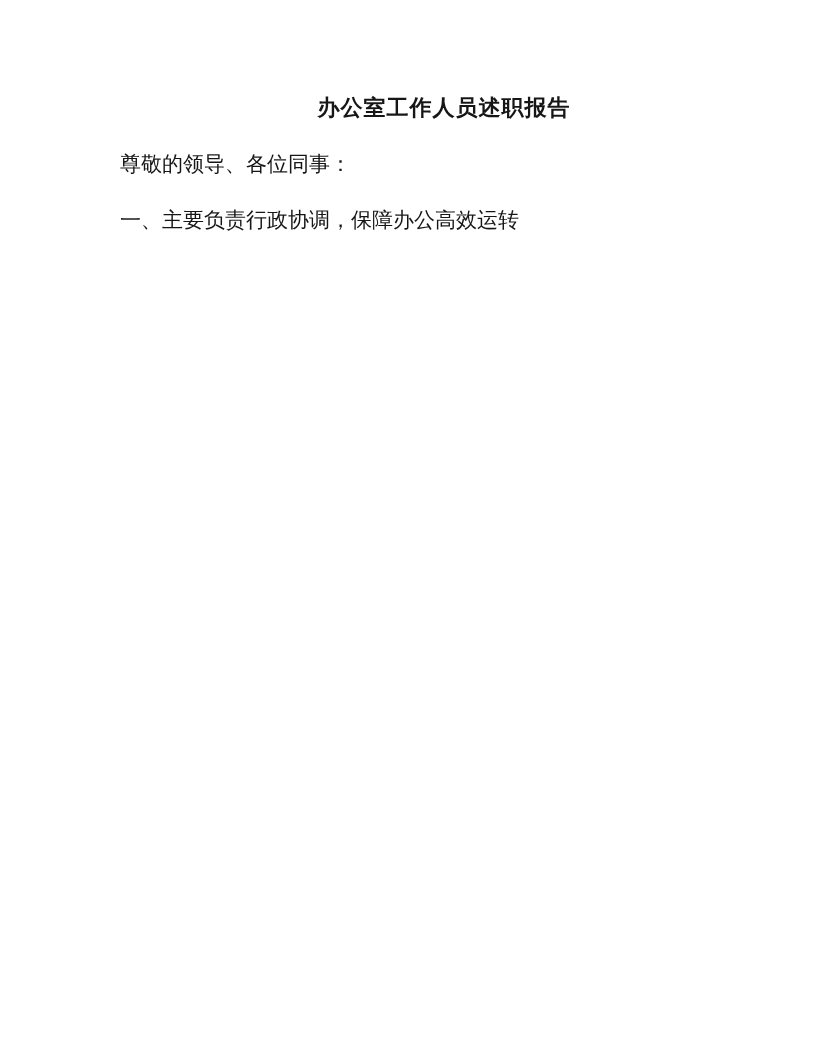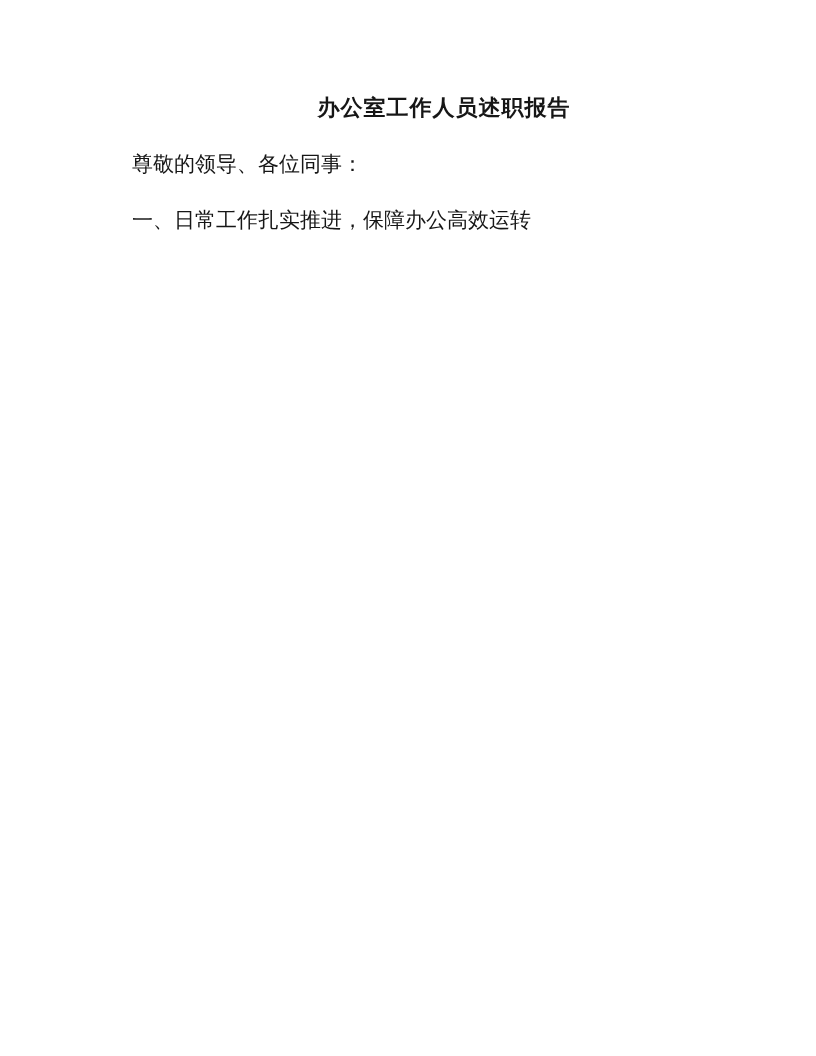--- a/index.html
+++ b/index.html
@@ -21,37 +21,37 @@
   }
   .doc-title {
     margin: 0 0 14px 0;
     font-size: 22px;
     font-weight: bold;
     line-height: 42px;
     text-align: center;
     letter-spacing: 1px;
   }
   .doc-para {
-    margin: 14px 12px;
+    margin: 14px 0;
     font-size: 21px;
     line-height: 42px;
     text-align: justify;
     text-justify: inter-ideograph;
     word-break: break-all;
   }
   .doc-para.salutation,
   .doc-para.heading {
     text-align: left;
   }
 </style>
 </head>
 <body>
 
 <div class="page">
   <h1 class="doc-title">办公室工作人员述职报告</h1>
 
   <p class="doc-para salutation">尊敬的领导、各位同事：</p>
 
 
-  <p class="doc-para heading">一、日常工作扎实推进，保障办公高效运转</p>
+  <p class="doc-para heading">一、主要负责行政协调，保障办公高效运转</p>
 
 
 </div>
 
 </body></html>

